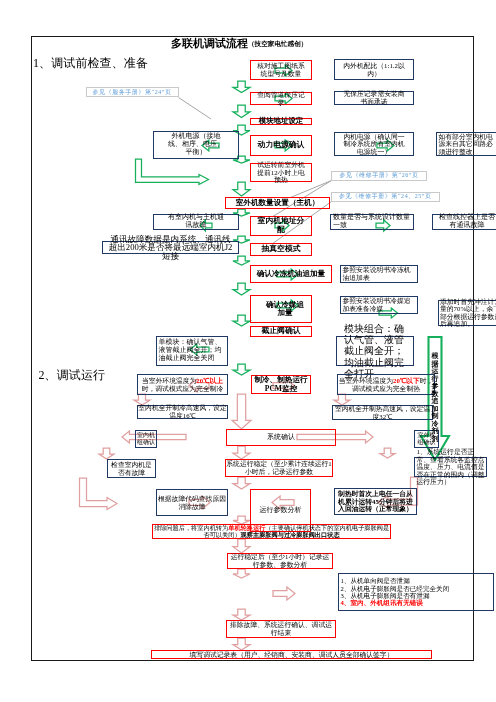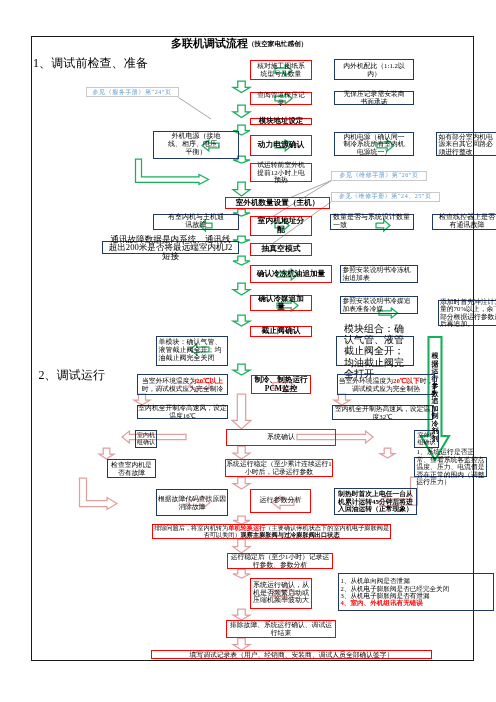--- a/index.html
+++ b/index.html
@@ -240,21 +240,21 @@
     </div>
 <div class="nd red" style="left:210px;top:243px;width:62px;height:13px;font-size:7.8px;font-weight:bold;">
       <span>抽真空模式</span>
     </div>
 <div class="nd red" style="left:210px;top:265px;width:82px;height:18px;font-size:7.6px;font-weight:bold;padding-left:5px;padding-right:5px;">
       <span>确认冷冻机油追加量</span>
     </div>
 <div class="nd blue left" style="left:300px;top:265px;width:78px;height:18px;font-size:6.8px;padding-left:1.5px;">
       <span>参照安装说明书冷冻机油追加表</span>
     </div>
-<div class="nd red" style="left:210px;top:295px;width:62px;height:16px;font-size:7.6px;font-weight:bold;padding-left:4px;padding-right:4px;">
+<div class="nd red" style="left:210px;top:295px;width:62px;height:28px;font-size:7.6px;font-weight:bold;padding-left:12px;padding-right:4px;">
       <span>确认冷媒追加量</span>
     </div>
 <div class="nd blue left" style="left:300px;top:296px;width:78px;height:18px;font-size:6.8px;padding-left:1.5px;">
       <span>参照安装说明书冷媒追加表准备冷媒</span>
     </div>
 <div class="nd blue left" style="left:398px;top:300px;width:66.5px;height:25.5px;font-size:6.8px;padding-left:1.5px;padding-left:1px;padding-right:1px;">
       <span>添加时首先冲注计算量的70%以上，余下部分根据运行参数最后再追加。</span>
     </div>
 <div class="nd blue left" style="left:116px;top:336px;width:72px;height:30px;font-size:7px;padding-left:1.5px;">
       <span>单模块：确认气管、液管截止阀全开；均油截止阀完全关闭</span>
@@ -294,34 +294,31 @@
     </div>
 <div class="nd red" style="left:185px;top:459px;width:108px;height:18px;font-size:6.8px;">
       <span>系统运行稳定（至少累计连续运行1小时后，记录运行参数</span>
     </div>
 <div class="nd blue ov left" style="left:374px;top:457px;width:73px;height:20px;font-size:6.8px;padding-left:1.5px;">
       <span>1、系统运行是否正常、查看系统各监控点温度、压力、电流值是否在正常的围内（调整运行压力）</span>
     </div>
 <div class="nd blue" style="left:116px;top:489px;width:72px;height:27px;font-size:6.8px;">
       <span>根据故障代码查找原因消除故障</span>
     </div>
-<div class="nd red" style="left:210px;top:489px;width:61px;height:24px;font-size:7px;text-align:center;">
+<div class="nd red" style="left:210px;top:489px;width:61px;height:43px;font-size:7px;text-align:center;">
       <span>运行参数分析</span>
     </div>
 <div class="nd blue" style="left:294px;top:488px;width:83px;height:27px;font-size:6.8px;font-weight:bold;">
       <span>制热时首次上电任一台从机累计运转45分钟后将进入回油运转（正常现象）</span>
     </div>
 <div class="nd red" style="left:112px;top:524px;width:239px;height:15px;font-size:6.2px;">
       <span>排除问题后，将室内机转为<b class="hl">单机轮换运行</b>（主要确认停机状态下的室内机电子膨胀阀是否可以关闭）<b>观察主膨胀阀与过冷膨胀阀出口状态</b></span>
     </div>
 <div class="nd red" style="left:187px;top:553px;width:106px;height:16px;font-size:6.8px;">
       <span>运行稳定后（至少1小时）记录运行参数、参数分析</span>
-    </div>
-<div class="nd red" style="left:210px;top:578px;width:62px;height:31px;font-size:7px;">
-      <span>系统运行确认，从机是否频繁启动或压缩机频率波动大</span>
     </div>
 <div class="nd blue left" style="left:298px;top:573px;width:156px;height:38px;font-size:6.6px;padding-left:1.5px;">
       <span>1、从机单向阀是否泄漏<br>2、从机电子膨胀阀是否已经完全关闭<br>3、从机电子膨胀阀是否有泄漏<br><b class="hl">4、室内、外机组讯有无错误</b></span>
     </div>
 <div class="nd red" style="left:186px;top:620px;width:110px;height:18px;font-size:6.8px;">
       <span>排除故障、系统运行确认、调试运行结束</span>
     </div>
 <div class="nd red ov" style="left:111px;top:650px;width:281px;height:9px;font-size:6.8px;">
       <span>填写调试记录表（用户、经销商、安装商、调试人员全部确认签字）</span>
     </div>

